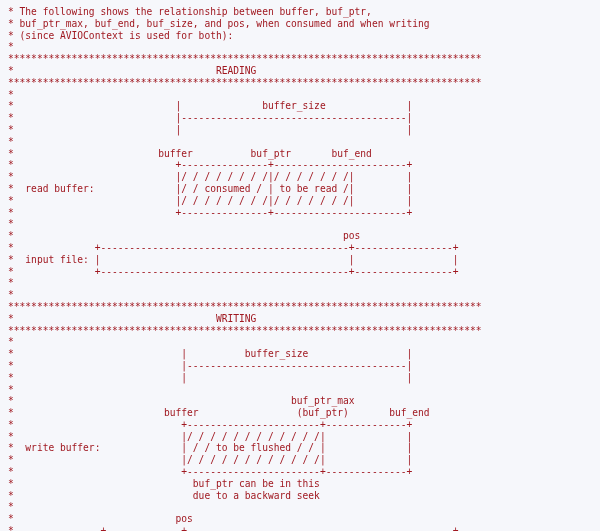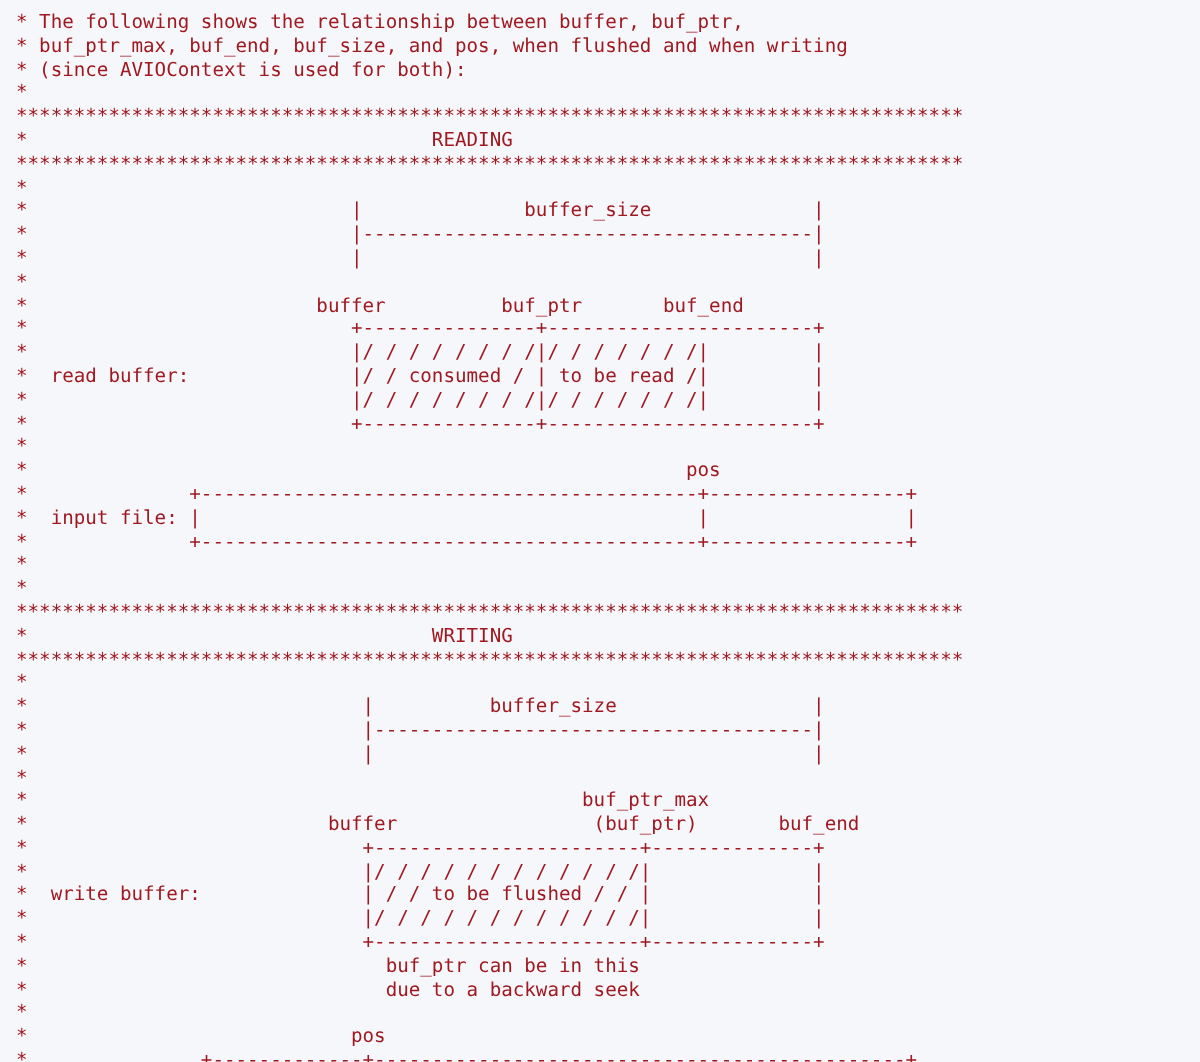--- a/index.html
+++ b/index.html
@@ -10,21 +10,21 @@
     color:#a01820;
     margin:0;
     padding:6px 8px;
     white-space:pre;
   }
 </style>
 </head>
 <body>
 
 <pre><span>* The following shows the relationship between buffer, buf_ptr,
-* buf_ptr_max, buf_end, buf_size, and pos, when flushed and when writing
+* buf_ptr_max, buf_end, buf_size, and pos, when consumed and when writing
 * (since AVIOContext is used for both):
 *</span>
 <span>**********************************************************************************
 *                                   READING
 **********************************************************************************
 *
 *                            |              buffer_size              |
 *                            |---------------------------------------|
 *                            |                                       |
 *

